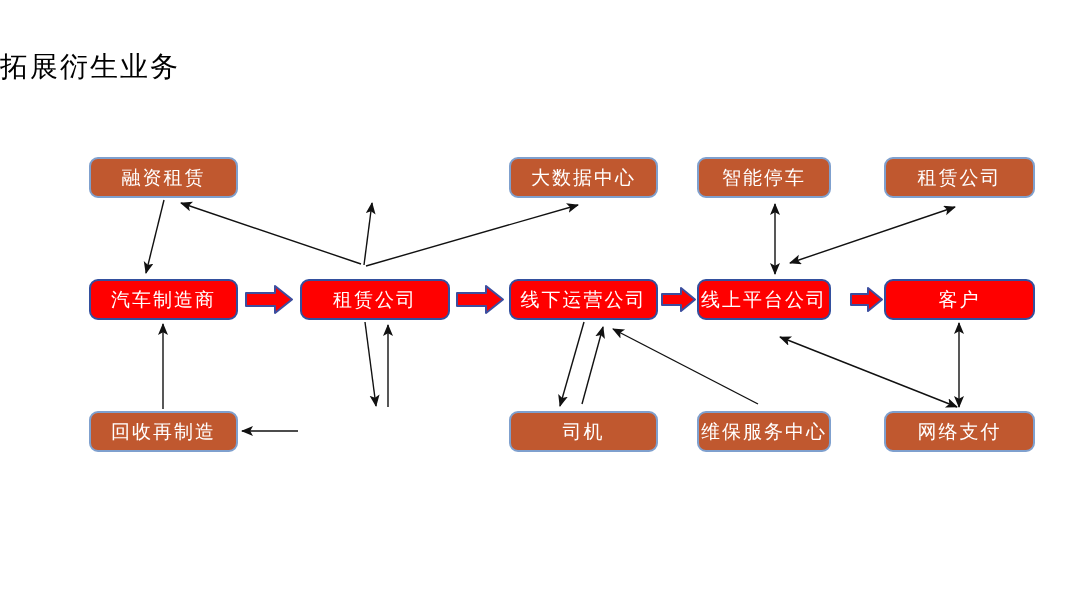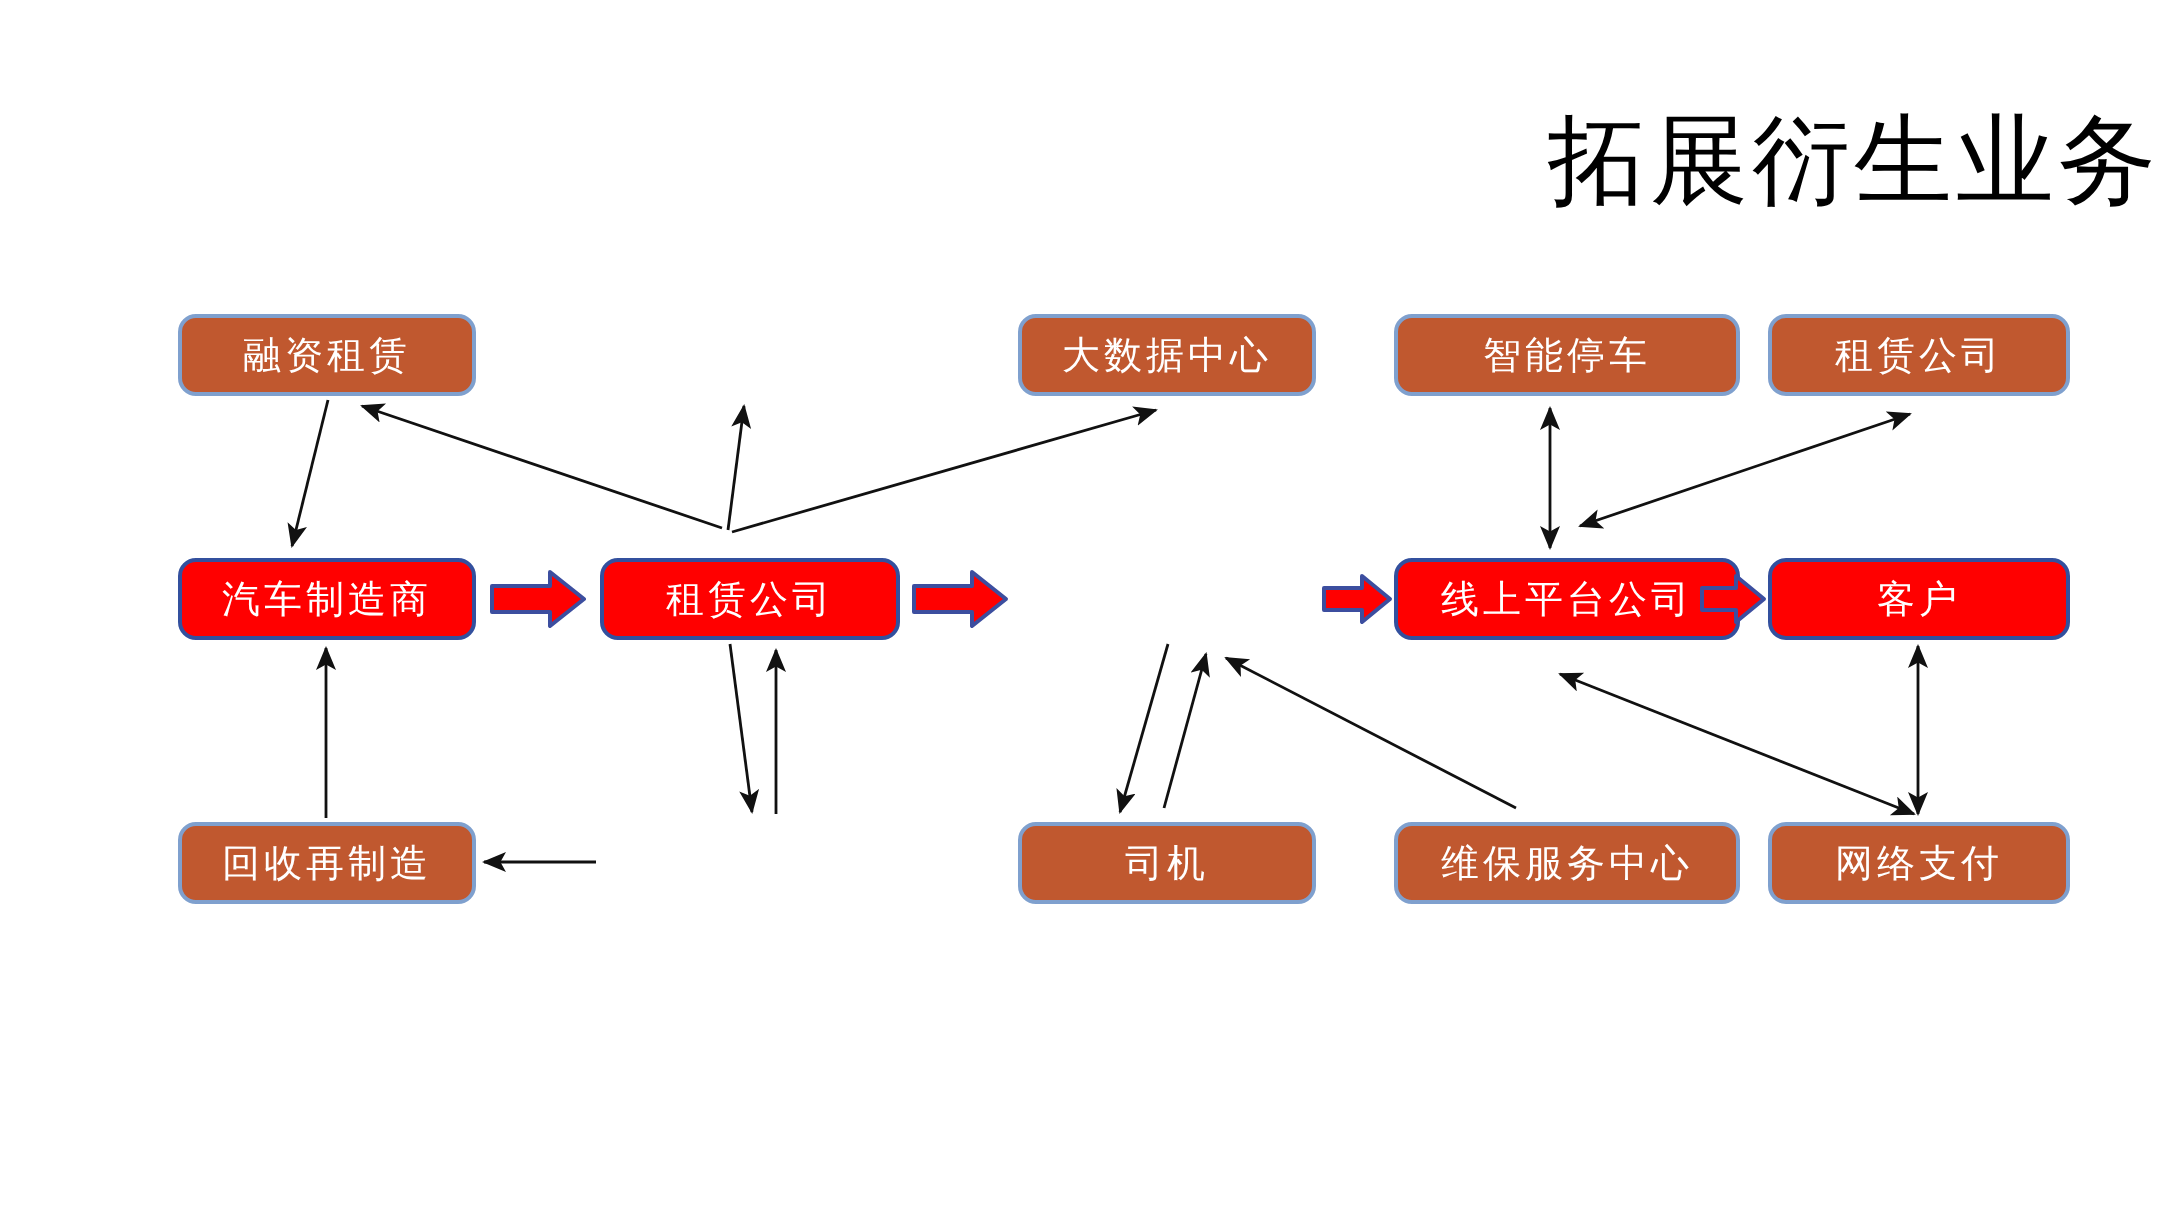--- a/index.html
+++ b/index.html
@@ -12,57 +12,58 @@
     --connector:#111111;
     --title-color:#000000;
     --bg:#ffffff;
   }
   html,body{margin:0;padding:0;background:#e8e8e8;font-family:"Liberation Sans","DejaVu Sans",sans-serif;}
   .slide{
     position:relative;width:1080px;height:608px;background:var(--bg);
     overflow:hidden;margin:0 auto;
   }
   .title{
-    position:absolute;left:0;top:48px;width:100%;text-align:right;
-    font-size:49px;color:var(--title-color);letter-spacing:2px;font-weight:500;
+    position:absolute;left:0;top:48px;width:100%;text-align:left;
+    font-size:28px;color:var(--title-color);letter-spacing:2px;font-weight:500;
   }
   .node{
     position:absolute;height:41px;box-sizing:border-box;border-radius:9px;
     border:2px solid;display:flex;align-items:center;justify-content:center;
     color:#ffffff;font-weight:normal;font-size:19px;letter-spacing:2px;white-space:nowrap;
   }
   .derived{background:var(--derived-fill);border-color:var(--derived-border);}
   .core{background:var(--core-fill);border-color:var(--core-border);}
   .r-top{top:157px;}
   .r-mid{top:279px;}
   .r-bot{top:411px;}
   .c1{left:89px;width:149px;}
   .c2{left:300px;width:150px;}
   .c3{left:509px;width:149px;}
-  .c4{left:697px;width:173px;}
+  .c4{left:697px;width:134px;}
   .c5{left:884px;width:151px;}
   svg.overlay{position:absolute;left:0;top:0;width:1080px;height:608px;pointer-events:none;}
   .conn{stroke:var(--connector);stroke-width:1.4;fill:none;}
   .ah{fill:var(--connector);}
   .flow{fill:var(--flow-fill);stroke:var(--flow-border);stroke-width:2;stroke-linejoin:round;}
 </style>
 </head>
 <body>
 
 <div class="slide">
 
   <div class="title">拓展衍生业务</div>
 
   <div class="node derived r-top c1">融资租赁</div>
   <div class="node derived r-top c3">大数据中心</div>
   <div class="node derived r-top c4">智能停车</div>
   <div class="node derived r-top c5">租赁公司</div>
 
   <div class="node core r-mid c2">租赁公司</div>
   <div class="node core r-mid c1">汽车制造商</div>
+  <div class="node core r-mid c3">线下运营公司</div>
   <div class="node core r-mid c4">线上平台公司</div>
   <div class="node core r-mid c5">客户</div>
 
   <div class="node derived r-bot c1">回收再制造</div>
   <div class="node derived r-bot c3">司机</div>
   <div class="node derived r-bot c4">维保服务中心</div>
   <div class="node derived r-bot c5">网络支付</div>
 
   <svg class="overlay" viewBox="0 0 1080 608">
     <defs>

